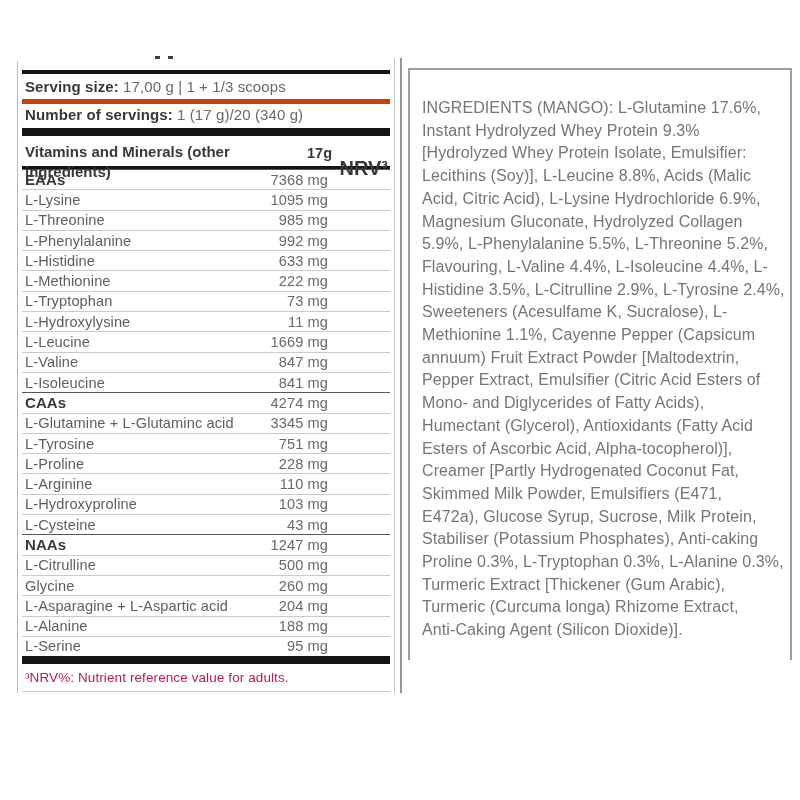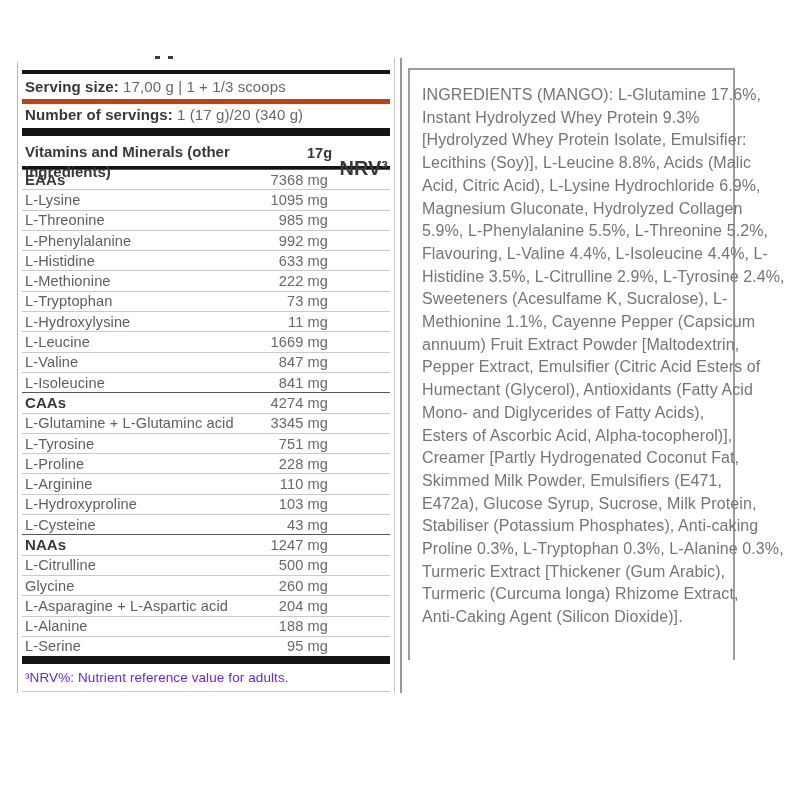--- a/index.html
+++ b/index.html
@@ -37,25 +37,25 @@
 
   .t-row{display:flex;align-items:center;height:20.3px;box-sizing:border-box;
          padding:0 62px 0 3px;border-top:1px solid var(--line-light,#c8cacc);
          font-size:14.6px;color:var(--text-regular,#5b5f62);letter-spacing:.1px;}
   .t-row.first{border-top:none;}
   .t-row.section{border-top:1.5px solid #55585b;}
   .t-row.section .t-name{font-weight:bold;color:var(--text-strong,#35393c);font-size:15px;}
   .t-name{flex:1;white-space:nowrap;}
   .t-val{white-space:nowrap;color:var(--text-value,#66696c);}
 
-  .foot{font-size:13.5px;color:#6d28d9;padding:6px 0 6px 3px;border-bottom:1px solid var(--line-light,#c8cacc);letter-spacing:.1px;}
-
-  
-  .ingredients{position:absolute;left:408px;top:68px;width:327px;height:592px;box-sizing:border-box;
-               border:2px solid var(--border-gray,#9b9e9f);border-bottom:none;padding:14px 6px 0 12px;}
+  .foot{font-size:13.5px;color:#be185d;padding:6px 0 6px 3px;border-bottom:1px solid var(--line-light,#c8cacc);letter-spacing:.1px;}
+
+  
+  .ingredients{position:absolute;left:408px;top:68px;width:384px;height:592px;box-sizing:border-box;
+               border:2px solid var(--border-gray,#9b9e9f);border-bottom:none;padding:27px 6px 0 12px;}
   .ing-line{font-size:16px;line-height:22.7px;color:var(--text-ingredients,#727678);white-space:nowrap;letter-spacing:.1px;}
 </style>
 </head>
 <body>
 
 <div class="page">
 
   <div class="vl left"></div>
   <div class="vl r1"></div>
   <div class="vl r2"></div>
@@ -194,22 +194,22 @@
         <div class="ing-line">Lecithins (Soy)], L-Leucine 8.8%, Acids (Malic</div>
         <div class="ing-line">Acid, Citric Acid), L-Lysine Hydrochloride 6.9%,</div>
         <div class="ing-line">Magnesium Gluconate, Hydrolyzed Collagen</div>
         <div class="ing-line">5.9%, L-Phenylalanine 5.5%, L-Threonine 5.2%,</div>
         <div class="ing-line">Flavouring, L-Valine 4.4%, L-Isoleucine 4.4%, L-</div>
         <div class="ing-line">Histidine 3.5%, L-Citrulline 2.9%, L-Tyrosine 2.4%,</div>
         <div class="ing-line">Sweeteners (Acesulfame K, Sucralose), L-</div>
         <div class="ing-line">Methionine 1.1%, Cayenne Pepper (Capsicum</div>
         <div class="ing-line">annuum) Fruit Extract Powder [Maltodextrin,</div>
         <div class="ing-line">Pepper Extract, Emulsifier (Citric Acid Esters of</div>
+        <div class="ing-line">Mono- and Diglycerides of Fatty Acids),</div>
         <div class="ing-line">Humectant (Glycerol), Antioxidants (Fatty Acid</div>
-        <div class="ing-line">Mono- and Diglycerides of Fatty Acids),</div>
         <div class="ing-line">Esters of Ascorbic Acid, Alpha-tocopherol)],</div>
         <div class="ing-line">Creamer [Partly Hydrogenated Coconut Fat,</div>
         <div class="ing-line">Skimmed Milk Powder, Emulsifiers (E471,</div>
         <div class="ing-line">E472a), Glucose Syrup, Sucrose, Milk Protein,</div>
         <div class="ing-line">Stabiliser (Potassium Phosphates), Anti-caking</div>
         <div class="ing-line">Proline 0.3%, L-Tryptophan 0.3%, L-Alanine 0.3%,</div>
         <div class="ing-line">Turmeric Extract [Thickener (Gum Arabic),</div>
         <div class="ing-line">Turmeric (Curcuma longa) Rhizome Extract,</div>
         <div class="ing-line">Anti-Caking Agent (Silicon Dioxide)].</div>
       </div>

